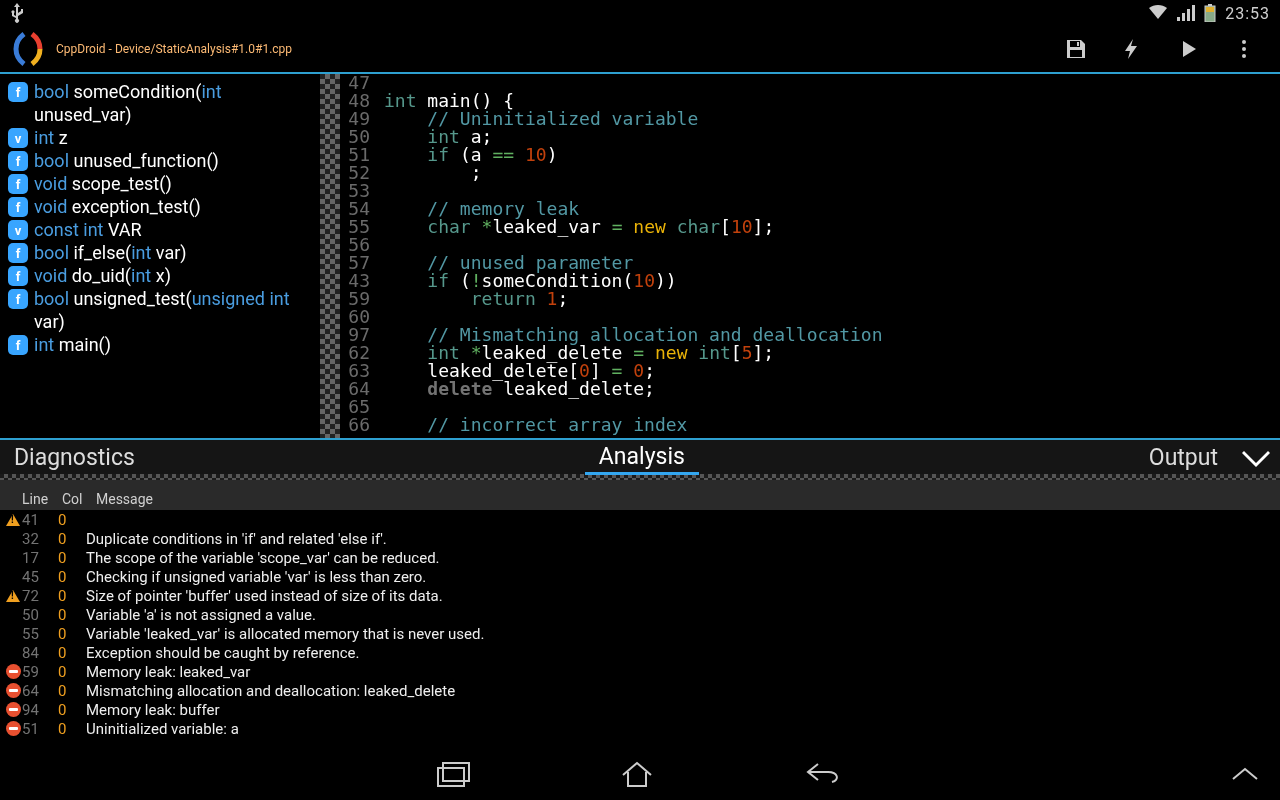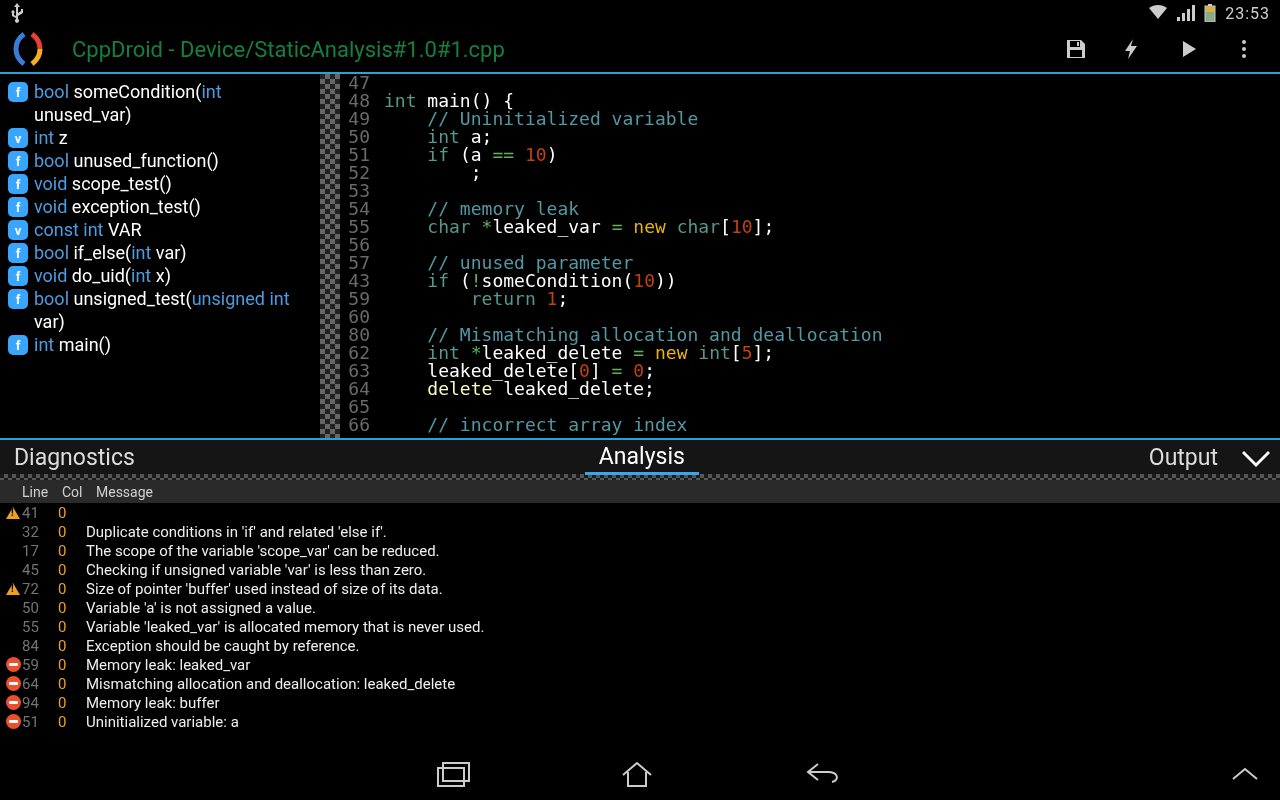--- a/index.html
+++ b/index.html
@@ -7,21 +7,21 @@
 
 
 .statusbar { height:26px; background:#000; display:flex; align-items:center; padding:8px 10px; font-size:16px; color:#d0d0d0; }
 .statusbar .left { flex:0 0 auto; }
 .statusbar .right { margin-left:auto; display:flex; align-items:center; gap:9px; }
 .clock { letter-spacing:1px; }
 
 
 .actionbar { height:48px; background:#000; display:flex; align-items:center; padding:0 8px; border-bottom:2px solid #2ea0d0; }
 .logo { width:40px; display:flex; justify-content:center; }
-.title { font-size:22px; color:#15803d; margin-left:24px; }
+.title { font-size:12px; color:#fdba74; margin-left:8px; }
 .actionbar .spacer { flex:1; }
 .ab-btn { width:56px; height:48px; display:flex; align-items:center; justify-content:center; color:#ccc; }
 
 
 .main { height:364px; display:flex; background:#000; }
 .outline { width:320px; padding:6px 6px 6px 8px; overflow:hidden; font-size:18px; line-height:23px; }
 .outline-row { display:flex; align-items:flex-start; gap:6px; color:#fff; }
 .badge { flex:0 0 20px; width:20px; height:20px; border-radius:5px; display:flex; align-items:center; justify-content:center; font-size:13px; font-weight:700; color:#fff; background:#38a5ff; margin-top:2px; }
 .oline { flex:1; }
 .ty   { color:#4a9de0; }
@@ -31,34 +31,34 @@
 .gutterstrip { width:20px; background:#000; background-image:repeating-conic-gradient(#666 0% 25%, #222 0% 50%); background-size:10px 10px; }
 .editor { flex:1; display:flex; font-family:"DejaVu Sans Mono","Menlo",monospace; font-size:18px; line-height:18px; }
 .lnos { width:36px; text-align:right; padding:0 6px 0 0; color:#6a6a6a; background:#000; }
 .lnos div { height:18px; }
 .code { flex:1; padding-left:8px; white-space:pre; }
 .code div { height:18px; }
 .c-kw  { color:#56988c; }
 .c-cmt { color:#5298a4; }
 .c-new { color:#eab308; }
 .c-num { color:#c2410c; }
-.c-id  { color:#fef9c3; }
+.c-id  { color:#737373;font-weight:bold; }
 .c-op  { color:#60b060; }
 
 
 .tabbar { height:36px; background:#151515; display:flex; align-items:stretch; border-top:2px solid #2ea0d0; }
 .tab { flex:0 0 auto; padding:16px 14px; display:flex; align-items:center; font-size:23px; color:#ddd; }
 .tab.active { color:#fff; border-bottom:3px solid #33a6ef; }
 .tabbar .mid { flex:1; display:flex; justify-content:center; }
 .expand { width:48px; display:flex; align-items:center; justify-content:center; }
 
 
 .panel { background:#000; }
 .hdrstrip { height:6px; background-image:repeating-conic-gradient(#555 0% 25%, #1a1a1a 0% 50%); background-size:8px 8px; }
-.ahdr { display:flex; padding:4px 6px 3px 22px; font-size:14px; color:#d0d0d0; background:#2a2a2a; }
+.ahdr { display:flex; padding:11px 6px 3px 22px; font-size:14px; color:#d0d0d0; background:#2a2a2a; }
 .ahdr .c-line { width:40px; }
 .ahdr .c-col  { width:34px; }
 .arows { font-size:15px; }
 .arow { display:flex; align-items:center; height:19px; padding-left:4px; }
 .aicon { width:18px; height:18px; display:flex; align-items:center; justify-content:center; }
 .aline { width:36px; text-align:left; padding-right:8px; color:#737373; }
 .acol  { width:28px; text-align:left; color:#f0a020; }
 .amsg  { color:#eee; }
 .warn-tri { width:0;height:0;border-left:7px solid transparent;border-right:7px solid transparent;border-bottom:12px solid #f0a020; position:relative;}
 .warn-tri::after { content:"!"; position:absolute; left:-2px; top:0px; font-size:10px; color:#000; font-weight:700;}
@@ -185,21 +185,21 @@
         <div>51</div>
         <div>52</div>
         <div>53</div>
         <div>54</div>
         <div>55</div>
         <div>56</div>
         <div>57</div>
         <div>43</div>
         <div>59</div>
         <div>60</div>
-        <div>80</div>
+        <div>97</div>
         <div>62</div>
         <div>63</div>
         <div>64</div>
         <div>65</div>
         <div>66</div>
       </div>
     <div class="code" id="code"><div>&nbsp;</div><div><span class="c-kw">int</span><span> main() {</span></div><div><span>    </span><span class="c-cmt">// Uninitialized variable</span></div><div><span>    </span><span class="c-kw">int</span><span> a;</span></div><div><span>    </span><span class="c-kw">if</span><span> (a </span><span class="c-op">==</span><span> </span><span class="c-num">10</span><span>)</span></div><div><span>        ;</span></div><div>&nbsp;</div><div><span>    </span><span class="c-cmt">// memory leak</span></div><div><span>    </span><span class="c-kw">char</span><span> </span><span class="c-op">*</span><span>leaked_var </span><span class="c-op">=</span><span> </span><span class="c-new">new</span><span> </span><span class="c-kw">char</span><span>[</span><span class="c-num">10</span><span>];</span></div><div>&nbsp;</div><div><span>    </span><span class="c-cmt">// unused parameter</span></div><div><span>    </span><span class="c-kw">if</span><span> (</span><span class="c-op">!</span><span>someCondition(</span><span class="c-num">10</span><span>))</span></div><div><span>        </span><span class="c-kw">return</span><span> </span><span class="c-num">1</span><span>;</span></div><div>&nbsp;</div><div><span>    </span><span class="c-cmt">// Mismatching allocation and deallocation</span></div><div><span>    </span><span class="c-kw">int</span><span> </span><span class="c-op">*</span><span>leaked_delete </span><span class="c-op">=</span><span> </span><span class="c-new">new</span><span> </span><span class="c-kw">int</span><span>[</span><span class="c-num">5</span><span>];</span></div><div><span>    leaked_delete[</span><span class="c-num">0</span><span>] </span><span class="c-op">=</span><span> </span><span class="c-num">0</span><span>;</span></div><div><span>    </span><span class="c-id">delete</span><span> leaked_delete;</span></div><div>&nbsp;</div><div><span>    </span><span class="c-cmt">// incorrect array index</span></div></div>
   </div>
 </div>
 

